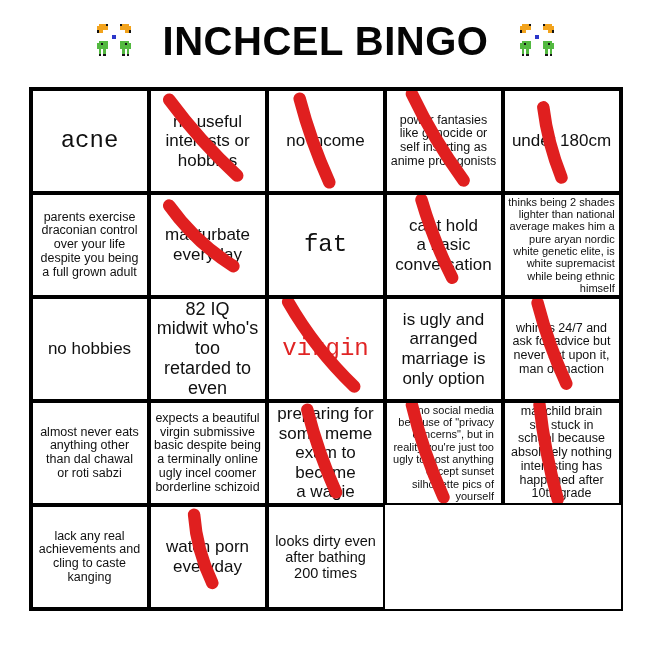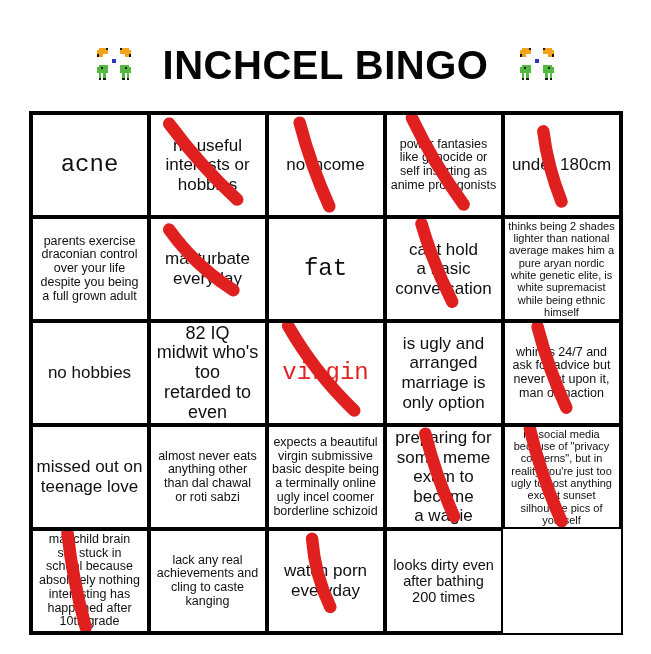--- a/index.html
+++ b/index.html
@@ -2,21 +2,21 @@
 <html><head>
 <meta charset="utf-8">
 <style>
   html,body{margin:0;padding:0;background:#ffffff;}
   .page{
     width:651px;height:654px;background:#ffffff;overflow:hidden;
     font-family:"Liberation Sans",sans-serif;position:relative;
   }
   .title-bar{
     display:flex;align-items:center;justify-content:center;
-    gap:30px;padding-top:33px;height:64px;
+    gap:30px;padding-top:9px;height:64px;
   }
   .title{
     margin:0;font-size:40px;font-weight:bold;color:#050505;letter-spacing:.5px;
     white-space:nowrap;
   }
   .emoji{width:38px;height:38px;display:inline-block;}
   .emoji svg{width:100%;height:100%;}
   .grid{
     width:594px;margin:14px auto 0;box-sizing:border-box;
     border:2px solid #000;
@@ -27,21 +27,21 @@
     box-sizing:border-box;border:2px solid #000;position:relative;
     display:flex;align-items:center;justify-content:center;
     text-align:center;padding:2px;overflow:hidden;background:#fff;
   }
   .cell-text{white-space:pre-line;color:#101010;}
   .xl{font-size:24px;line-height:1.1;font-family:Liberation Mono, monospace;}
   .lg{font-size:17px;line-height:1.15;}
   .md2{font-size:14.5px;line-height:1.12;}
   .md{font-size:12.5px;line-height:1.1;}
   .sm{font-size:18px;line-height:1.1;}
-  .xs{font-size:11px;line-height:1.12;}
+  .xs{font-size:11px;line-height:1.12;text-align:right;}
   .stroke-svg{position:absolute;inset:0;width:100%;height:100%;pointer-events:none;}
 </style>
 </head>
 <body>
 
 <div class="page">
   <div class="title-bar">
     <span class="emoji">
       <svg viewBox="0 0 18 18" shape-rendering="crispEdges">
         <g fill="#f2a31d">
@@ -213,24 +213,20 @@
       <div class="cell">
         <div class="cell-text md">whines 24/7 and
 ask for advice but
 never act upon it,
 man of inaction</div>
         <svg viewBox="0 0 119 104" preserveAspectRatio="none" class="stroke-svg">
           <path d="M 34 4 Q 45.23303235362065 47.345345587992625 64 88" fill="none" stroke="#e01f1f" stroke-width="13" stroke-linecap="round"></path>
         </svg>
       </div>
       <div class="cell">
-        <div class="cell-text lg">missed out on
-teenage love</div>
-      </div>
-      <div class="cell">
         <div class="cell-text md">almost never eats
 anything other
 than dal chawal
 or roti sabzi</div>
       </div>
       <div class="cell">
         <div class="cell-text md">expects a beautiful
 virgin submissive
 basic despite being
 a terminally online

